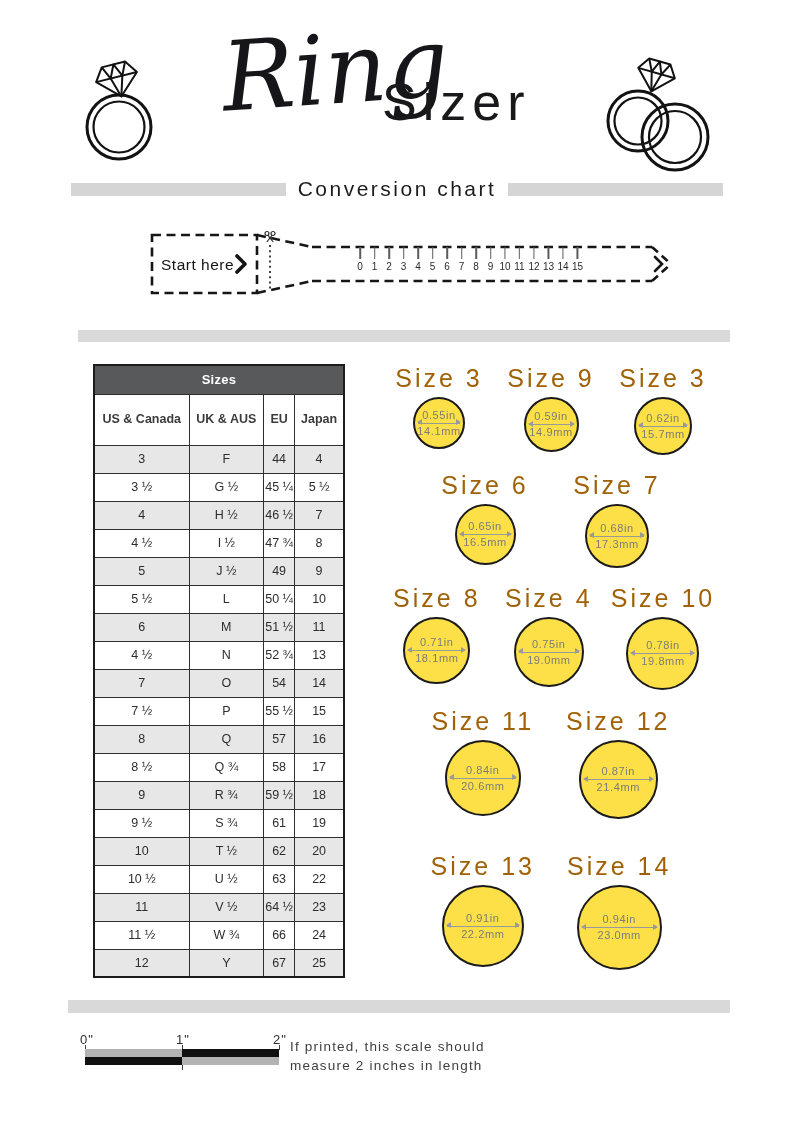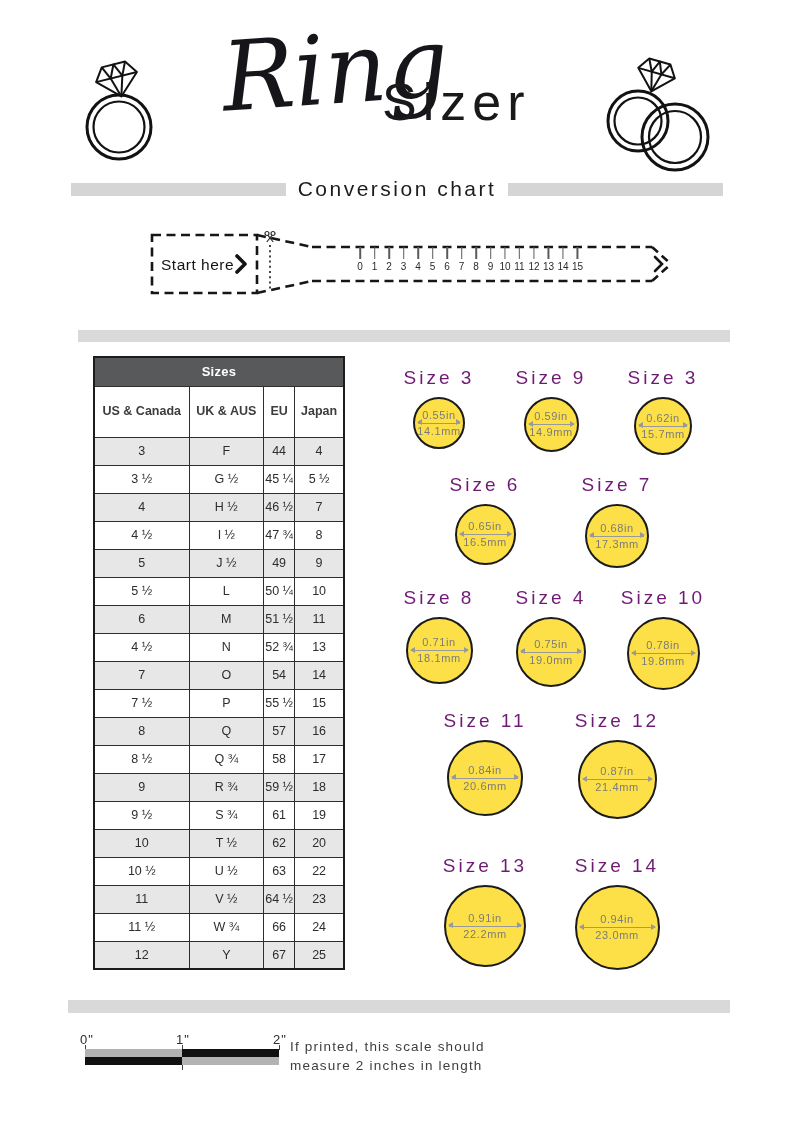--- a/index.html
+++ b/index.html
@@ -23,36 +23,36 @@
   #ruler { position:absolute; left:212px; top:19px; width:230px; height:40px; }
   .tick { position:absolute; top:0; transform:translateX(-50%); display:flex; flex-direction:column; align-items:center; }
   .tick-line { width:1.5px; height:12px; background:#5b5b5b; }
   .tick-num { font-size:10px; color:#2a2a2a; margin-top:2px; }
 
   
   #divider-top { left:78px; top:330px; width:652px; height:12px; background:#d9d9d9; }
   #divider-bottom { left:68px; top:1000px; width:662px; height:13px; background:#d9d9d9; }
 
   
-  #size-table { left:93px; top:356px; }
+  #size-table { left:93px; top:364px; }
   table { border-collapse:collapse; width:252px; border:2px solid #1c1c1c; font-size:12.5px; color:#2d2d2d; }
   th,td { border:1px solid #2e2e2e; text-align:center; vertical-align:middle; }
   th.sizes-hd { background:#58595b; color:#ffffff; font-weight:bold; height:29px; font-size:13px; letter-spacing:0.3px; }
   tr.cols th { height:51px; font-weight:bold; color:#3c3c3c; background:#fff; font-size:12.5px; line-height:1.3; padding:2px 4px; }
   td { height:28px; background:#fff; }
   tr.alt td { background:#e7e7e7; }
 
   
   #circles-section { left:366px; top:364px; width:370px; display:flex; flex-direction:column; }
   .circle-row { display:flex; justify-content:center; align-items:flex-start; gap:12px; margin-bottom:16px; }
   .circle-row.two { gap:32px; }
   .circle-row.r4 { margin-bottom:33px; }
   .circle-row.r3 { margin-bottom:17px; }
   .size-card { display:flex; flex-direction:column; align-items:center; min-width:100px; }
-  .size-title { font-size:19px; letter-spacing:3px; color:#701a75; white-space:nowrap; line-height:28px; }
+  .size-title { font-size:25px; letter-spacing:3px; color:#a16207; white-space:nowrap; line-height:28px; }
   .ring-circle { border:2px solid #1b1b1b; border-radius:50%; margin-top:5px; display:flex; flex-direction:column; align-items:center; justify-content:center; background:#fde047; }
   .dim-in,.dim-mm { font-size:11px; letter-spacing:0.6px; color:#7b7b7b; line-height:13px; white-space:nowrap; }
   .dim-line { position:relative; height:0; border-top:1.4px solid #999; align-self:stretch; margin:1px 3px; }
   .dim-line::before { content:""; position:absolute; left:-1px; top:-4.2px; border:3.5px solid transparent; border-right:5px solid #999; border-left:none; }
   .dim-line::after { content:""; position:absolute; right:-1px; top:-4.2px; border:3.5px solid transparent; border-left:5px solid #999; border-right:none; }
 
   
   #scale-labels { left:80px; top:1032px; width:210px; height:14px; }
   .scale-label { position:absolute; top:0; font-size:13px; letter-spacing:1px; color:#2c2c2c; }
   #scale-ticks .stick { position:absolute; width:1.2px; background:#444; }

